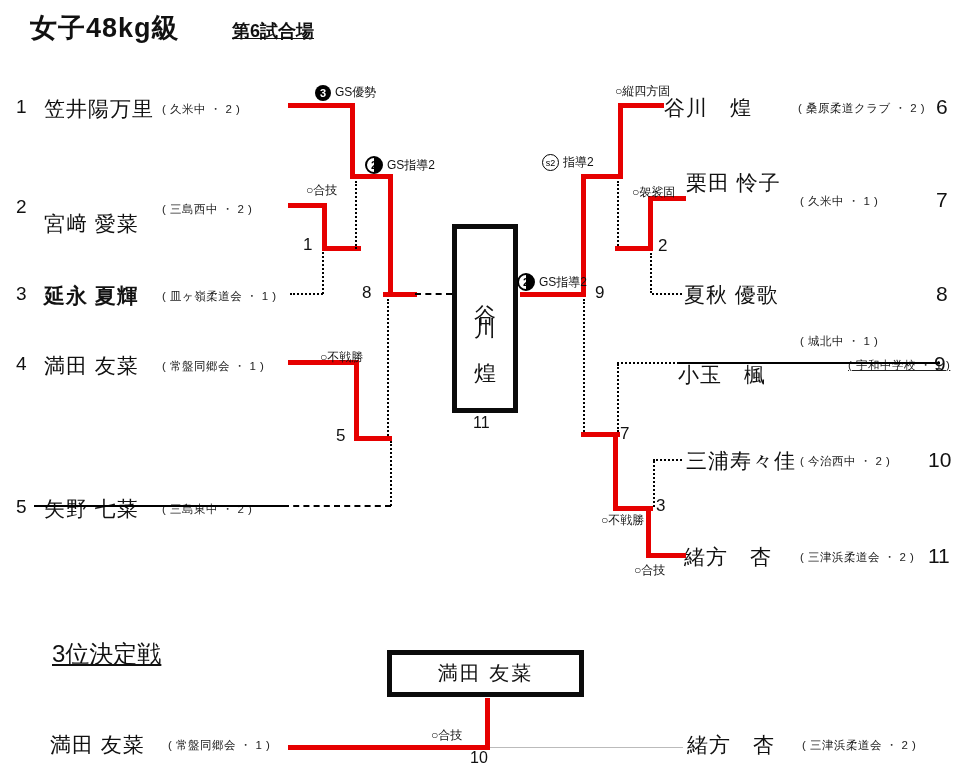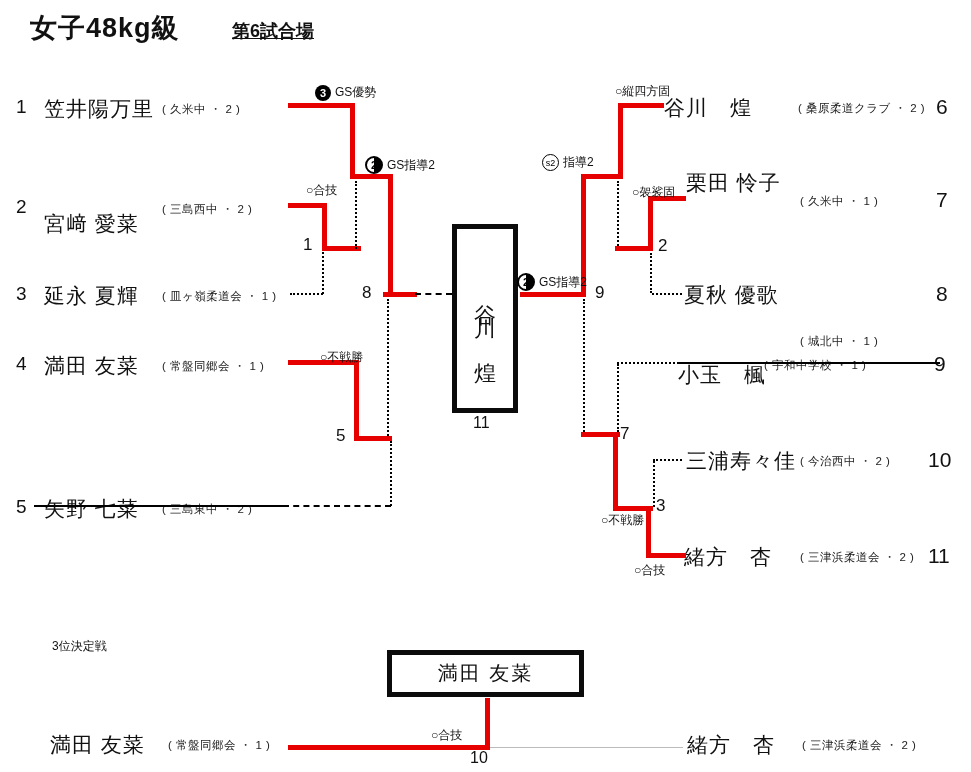--- a/index.html
+++ b/index.html
@@ -47,21 +47,21 @@
 
   <div class="abs seed" style="left:16px;top:96px;">1</div>
   <div class="abs pname" style="left:44px;top:95px;">笠井陽万里</div>
   <div class="abs club" style="left:162px;top:102px;">( 久米中 ・ 2 )</div>
 
   <div class="abs seed" style="left:16px;top:196px;">2</div>
   <div class="abs pname" style="left:44px;top:195px;margin-top:15px;">宮﨑 愛菜</div>
   <div class="abs club" style="left:162px;top:202px;">( 三島西中 ・ 2 )</div>
 
   <div class="abs seed" style="left:16px;top:283px;">3</div>
-  <div class="abs pname" style="left:44px;top:282px;">延永 夏輝</div>
+  <div class="abs pname" style="left:44px;top:282px;font-weight:bold;">延永 夏輝</div>
   <div class="abs club" style="left:162px;top:289px;">( 皿ヶ嶺柔道会 ・ 1 )</div>
 
   <div class="abs seed" style="left:16px;top:353px;">4</div>
   <div class="abs pname" style="left:44px;top:352px;">満田 友菜</div>
   <div class="abs club" style="left:162px;top:359px;">( 常盤同郷会 ・ 1 )</div>
 
   <div class="abs seed" style="left:16px;top:496px;">5</div>
   <div class="abs pname" style="left:44px;top:495px;">矢野 七菜</div>
   <div class="abs club" style="left:162px;top:502px;">( 三島東中 ・ 2 )</div>
   <div class="strike" style="left:34px;top:505px;width:253px;"></div>
@@ -72,21 +72,21 @@
 
   <div class="abs pname" style="left:686px;top:169px;">栗田 怜子</div>
   <div class="abs club" style="left:800px;top:194px;">( 久米中 ・ 1 )</div>
   <div class="abs seed" style="left:936px;top:188px;font-size:21px;">7</div>
 
   <div class="abs pname" style="left:684px;top:281px;">夏秋 優歌</div>
   <div class="abs club" style="left:800px;top:288px;margin-top:46px;">( 城北中 ・ 1 )</div>
   <div class="abs seed" style="left:936px;top:282px;font-size:21px;">8</div>
 
   <div class="abs pname" style="left:678px;top:361px;">小玉　楓</div>
-  <div class="abs club" style="left:764px;top:358px;">( 宇和中学校 ・ 1 )</div>
+  <div class="abs club" style="left:848px;top:358px;text-decoration:underline;">( 宇和中学校 ・ 1 )</div>
   <div class="abs seed" style="left:934px;top:352px;font-size:21px;">9</div>
   <div class="strike" style="left:678px;top:362px;width:262px;"></div>
 
   <div class="abs pname" style="left:686px;top:447px;">三浦寿々佳</div>
   <div class="abs club" style="left:800px;top:454px;">( 今治西中 ・ 2 )</div>
   <div class="abs seed" style="left:928px;top:448px;font-size:21px;">10</div>
 
   <div class="abs pname" style="left:684px;top:543px;">緒方　杏</div>
   <div class="abs club" style="left:800px;top:550px;">( 三津浜柔道会 ・ 2 )</div>
   <div class="abs seed" style="left:928px;top:544px;font-size:21px;">11</div>
@@ -175,21 +175,21 @@
     <span class="disc-half">2</span>
     <span>GS指導2</span>
   </div>
   <div class="abs ann" style="left:601px;top:512px;">
     <span>○不戦勝</span>
   </div>
   <div class="abs ann" style="left:634px;top:562px;">
     <span>○合技</span>
   </div>
 
-  <div class="abs" style="left:52px;top:638px;font-size:12px;">3位決定戦</div>
+  <div class="abs" style="left:52px;top:638px;font-size:24px;text-decoration:underline;">3位決定戦</div>
 
   <div class="box" style="left:387px;top:650px;width:197px;height:47px;">
     <div class="box2-text">満田 友菜</div>
   </div>
 
   <div class="abs pname" style="left:50px;top:731px;">満田 友菜</div>
   <div class="abs club" style="left:168px;top:738px;">( 常盤同郷会 ・ 1 )</div>
   <div class="abs pname" style="left:687px;top:731px;">緒方　杏</div>
   <div class="abs club" style="left:802px;top:738px;">( 三津浜柔道会 ・ 2 )</div>
 

